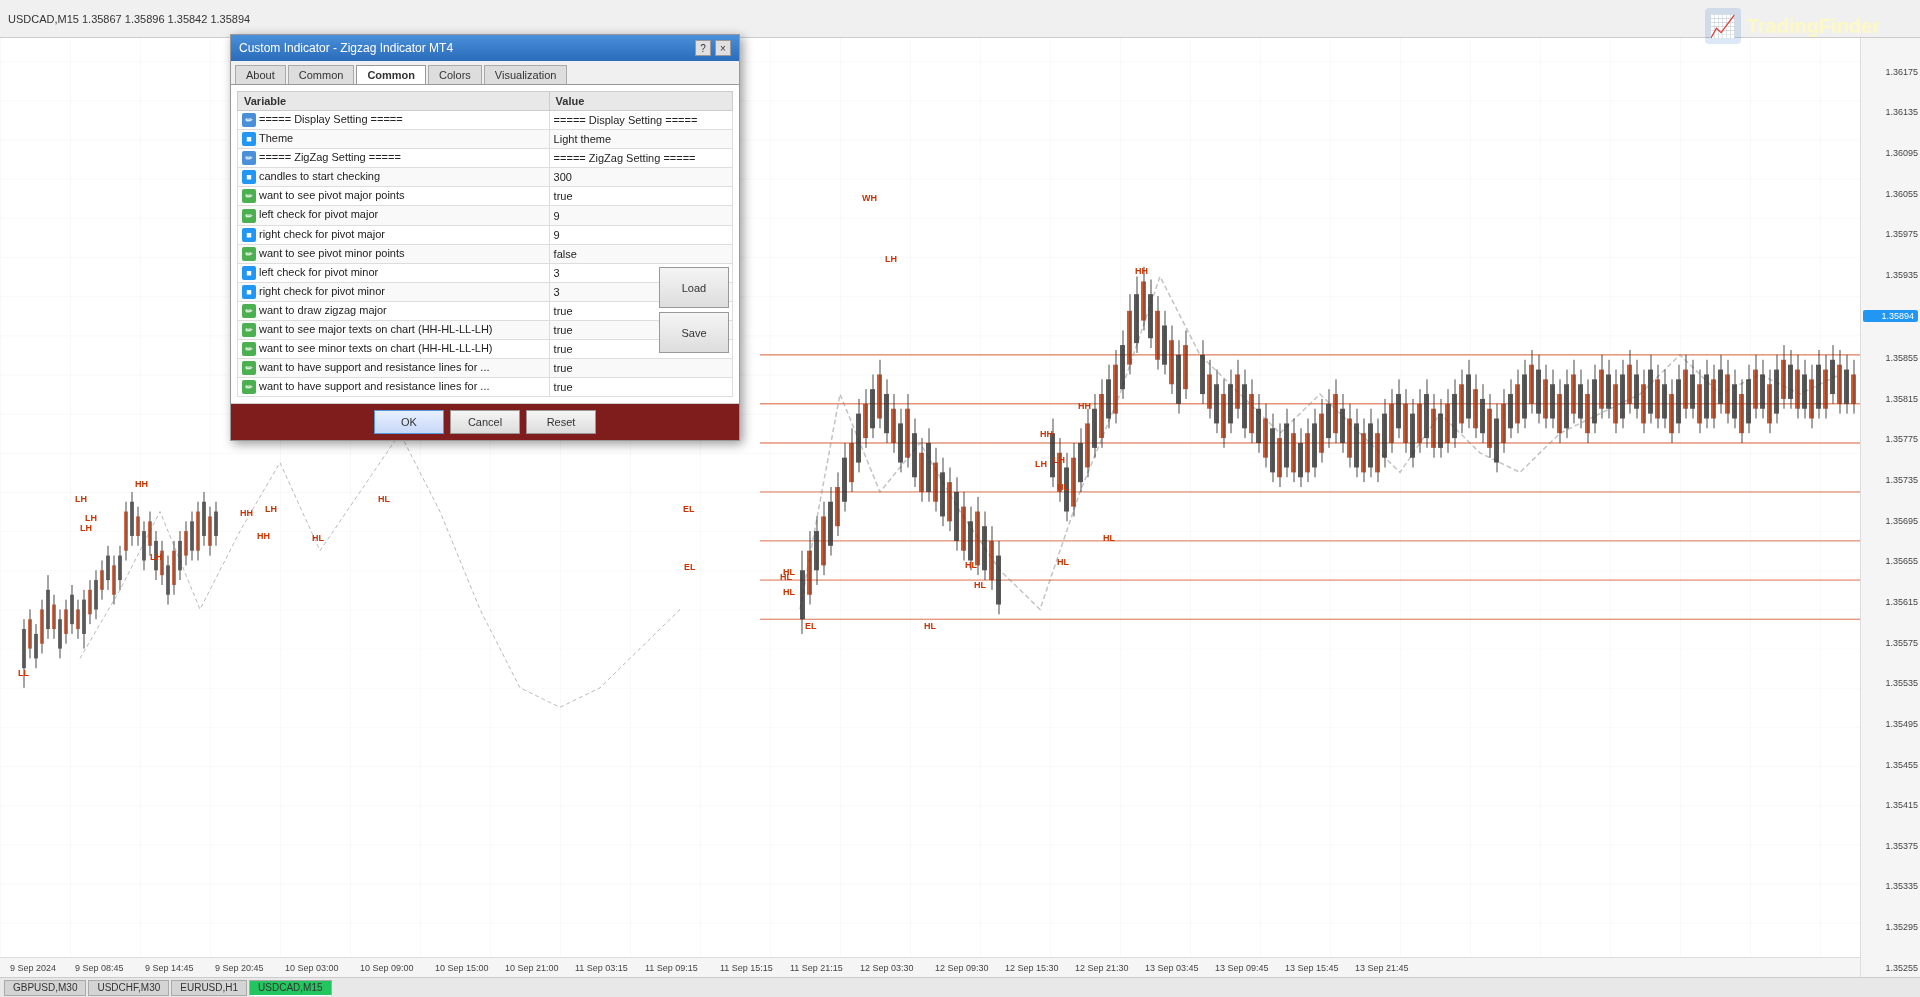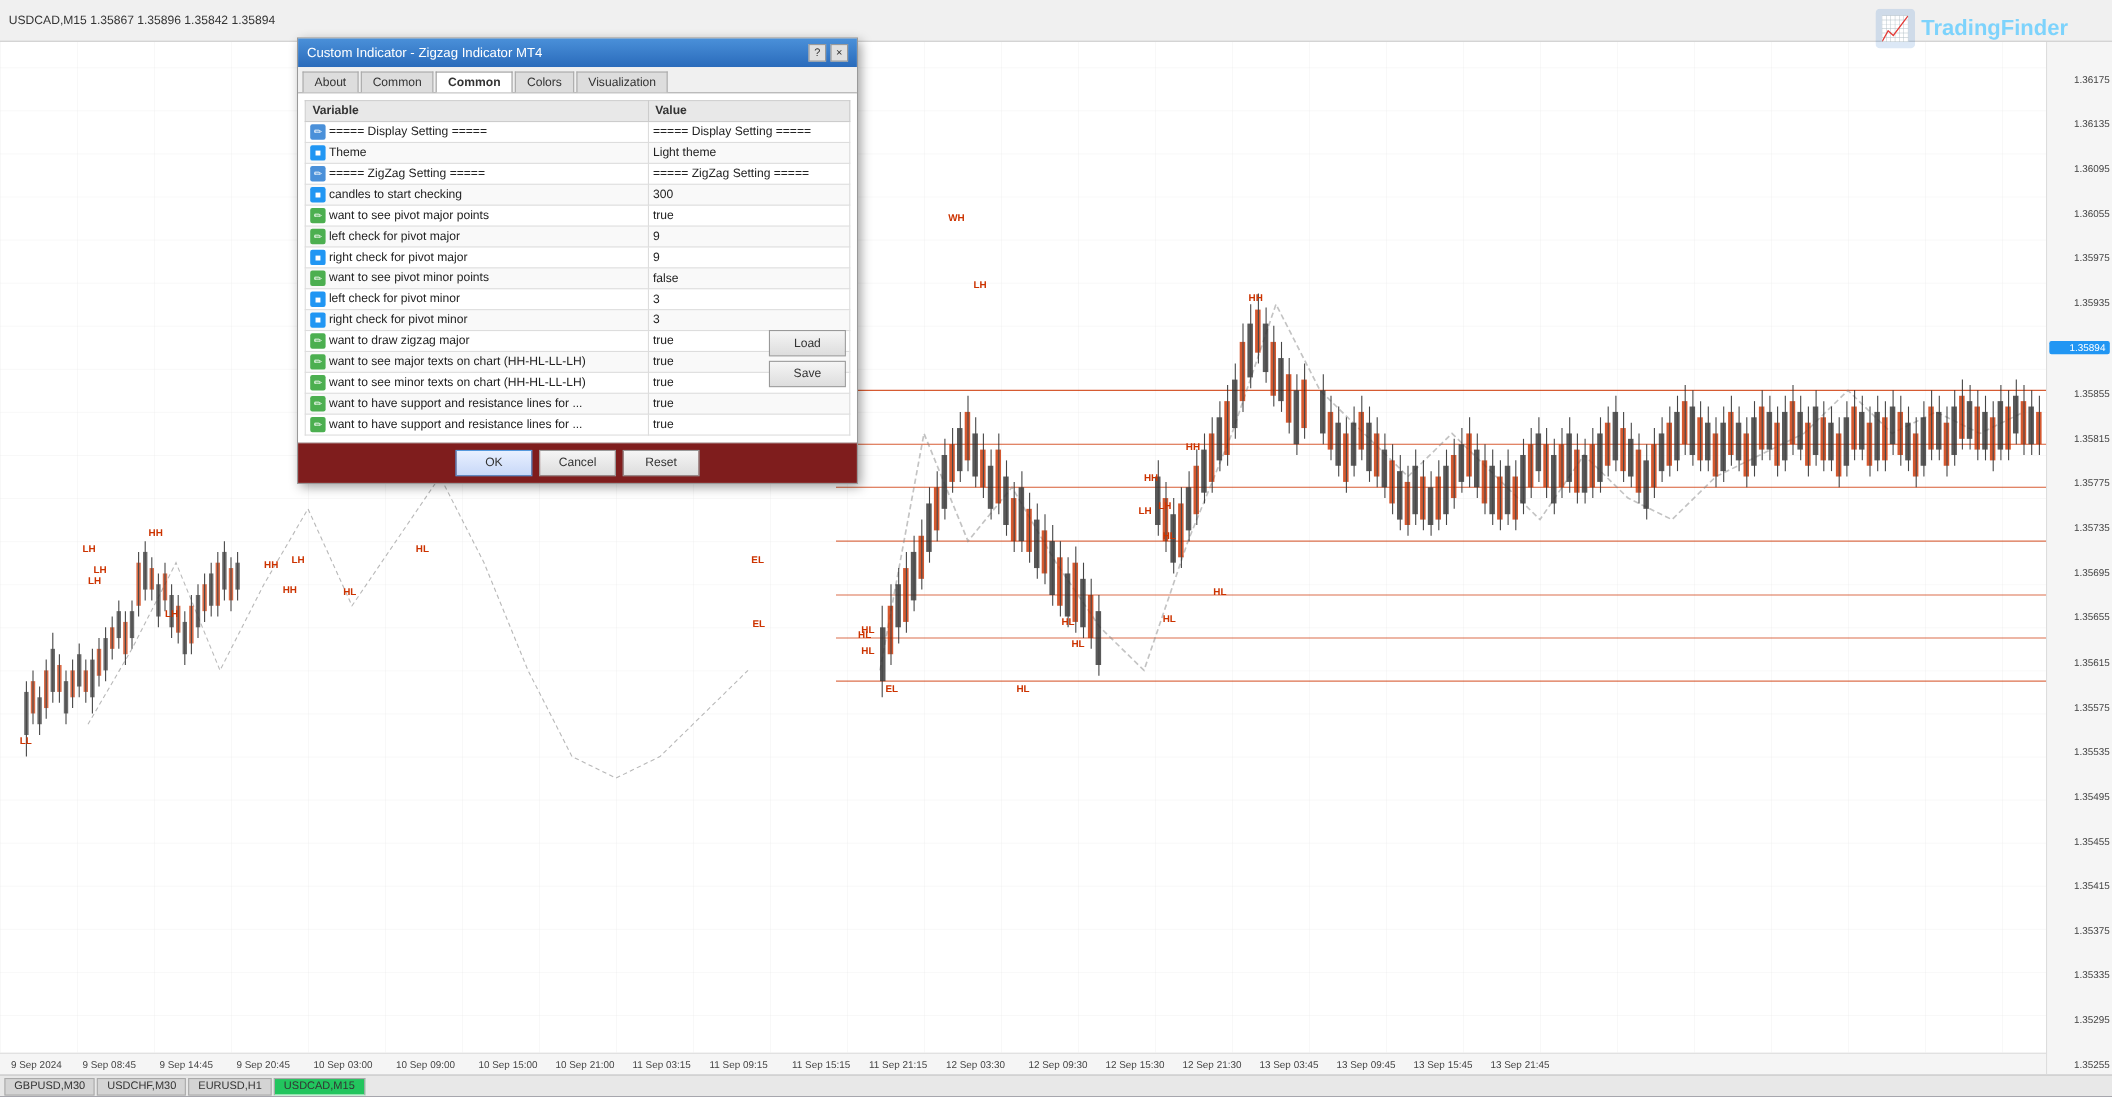--- a/index.html
+++ b/index.html
@@ -38,21 +38,21 @@
       gap: 6px;
       z-index: 6;
     }
     #logo-icon {
       width: 36px;
       height: 36px;
     }
     #logo-text {
       font-size: 20px;
       font-weight: 600;
-      color: #7dd3fc;
+      color: #fef9c3;
     }
 
     
     #bottom-bar {
       position: absolute;
       bottom: 0; left: 0; right: 0;
       height: 20px;
       background: #e8e8e8;
       border-top: 1px solid #ccc;
       display: flex;
@@ -130,21 +130,20 @@
       position: absolute;
       white-space: nowrap;
     }
 
     
     #dialog-overlay {
       position: absolute;
       top: 22px; left: 0; right: 0; bottom: 20px;
       z-index: 100;
       pointer-events: none;
-      margin-left: 40px;
     }
 
     
     #modal-dialog {
       position: absolute;
       top: 12px;
       left: 230px;
       width: 510px;
       background: #f0f0f0;
       border: 1px solid #999;
@@ -246,21 +245,21 @@
     #dialog-buttons-right {
       position: absolute;
       right: 10px;
       bottom: 50px;
       display: flex;
       flex-direction: column;
       gap: 4px;
     }
     .action-btn {
       width: 70px;
-      height: 24px;
+      height: 41px;
       background: linear-gradient(to bottom, #f5f5f5, #ddd);
       border: 1px solid #999;
       cursor: pointer;
       font-size: 11px;
       color: #333;
       display: flex;
       align-items: center;
       justify-content: center;
     }
 

